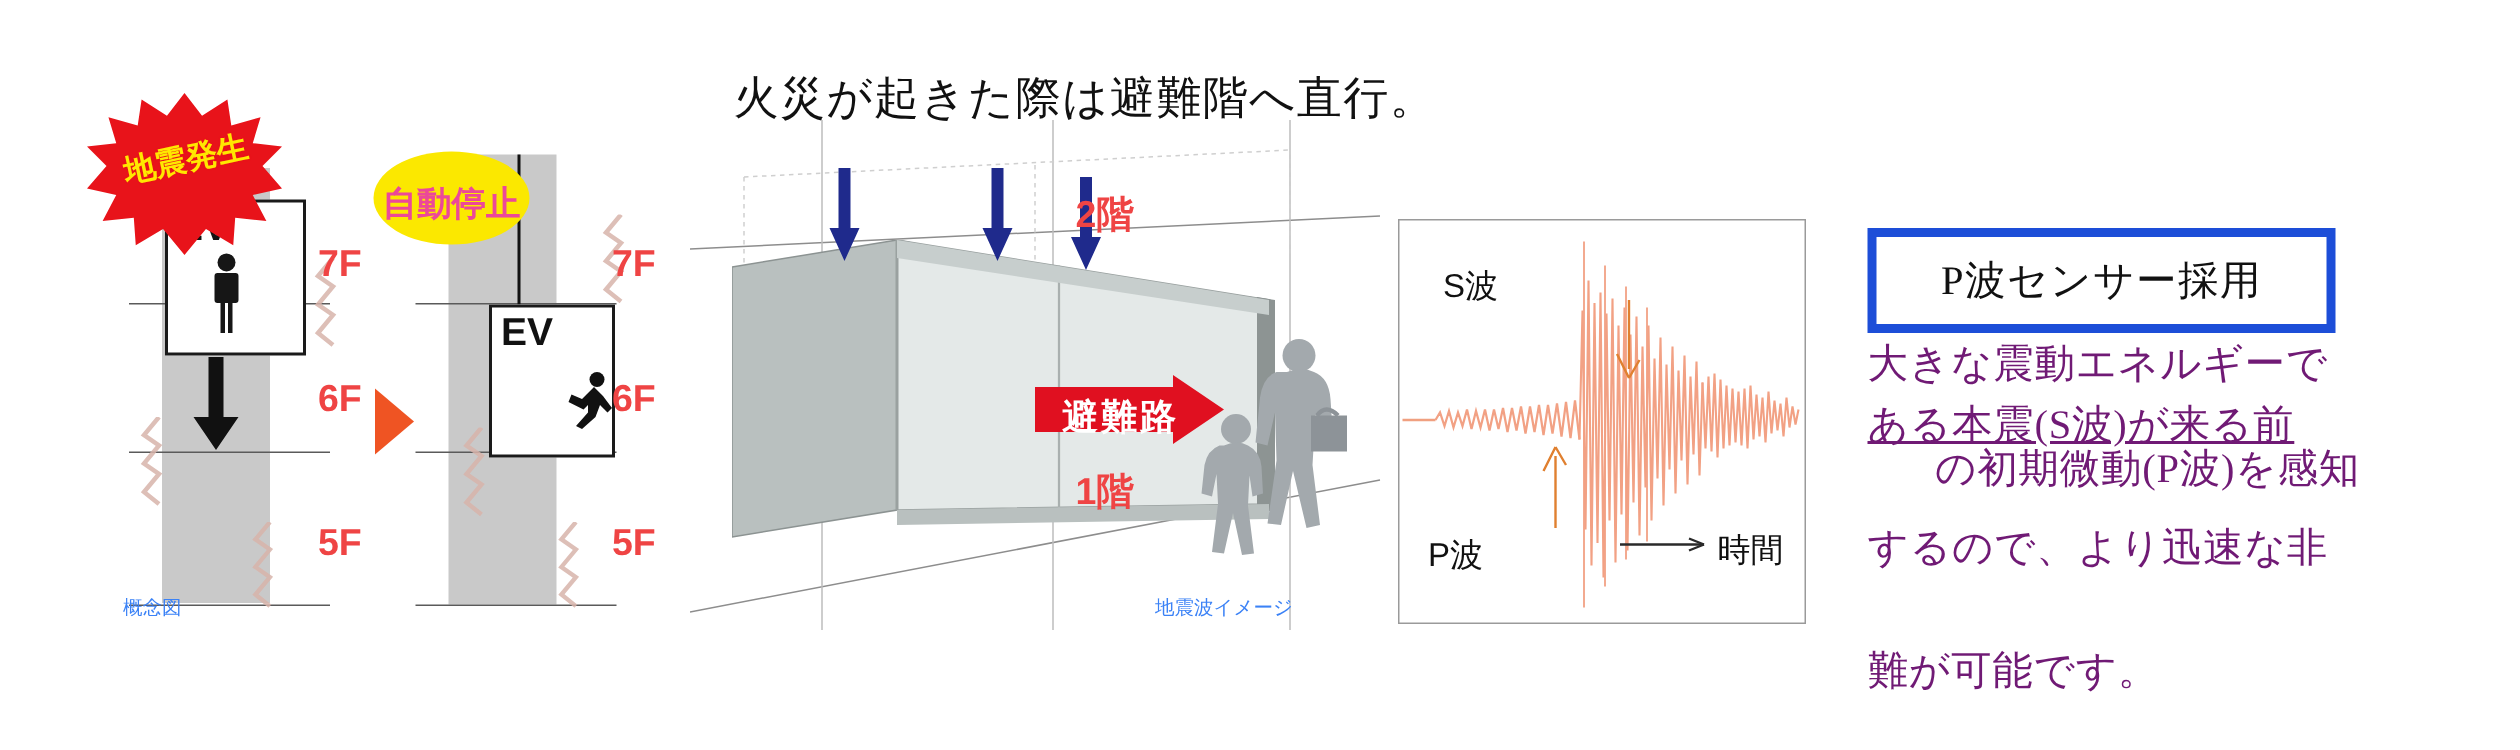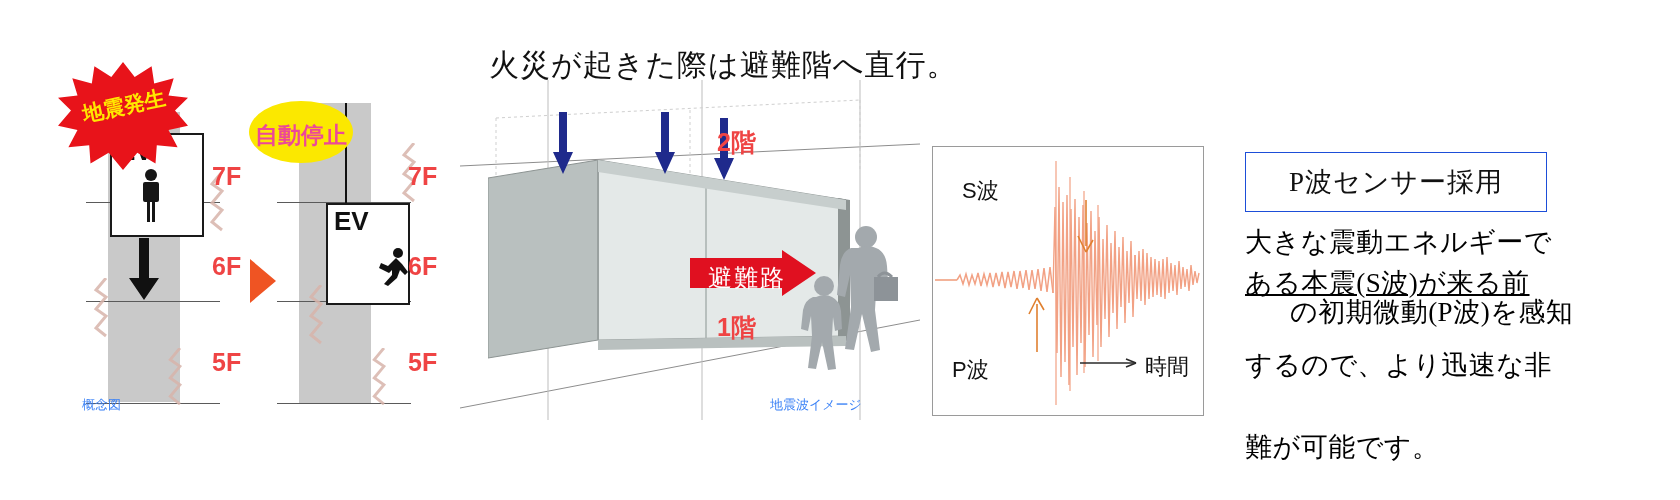--- a/index.html
+++ b/index.html
@@ -64,42 +64,42 @@
   
   .title{
     font-family:"Liberation Serif", serif;
     font-size:30px;color:#111;letter-spacing:1px;white-space:nowrap;
   }
 
   
   .redarrow-wrap{position:absolute;}
   .redarrow-label{
     position:absolute;left:18px;top:12px;
-    font-family:"Liberation Serif", serif;font-weight:normal;
+    font-family:"Liberation Serif", serif;font-weight:bold;
     color:#ffffff;font-size:24px;white-space:nowrap;letter-spacing:2px;
   }
 
   
   .wavepanel{border:1px solid #9a9a9a;background:#fff;}
   .wavelabel{
     font-family:"Liberation Sans", sans-serif;font-weight:normal;
     font-size:22px;color:#111;white-space:nowrap;
   }
 
   
   .pbox{
-    border:1px solid #1d4ed8;background:#fff;
+    border:6px solid #1d4ed8;background:#fff;
     display:flex;align-items:center;justify-content:center;
   }
   .pbox-text{
     font-family:"Liberation Serif", serif;font-size:27px;color:#111;
     white-space:nowrap;letter-spacing:1px;
   }
   .body-line{
-    font-family:"Liberation Serif", serif;font-size:27px;color:#000000;
+    font-family:"Liberation Serif", serif;font-size:27px;color:#701a75;
     white-space:nowrap;letter-spacing:0.5px;
   }
 </style>
 </head>
 <body>
 
 <div class="stage">
 
   <div class="abs shaft" style="left:108px;top:112px;width:72px;height:290px;"></div>
 

